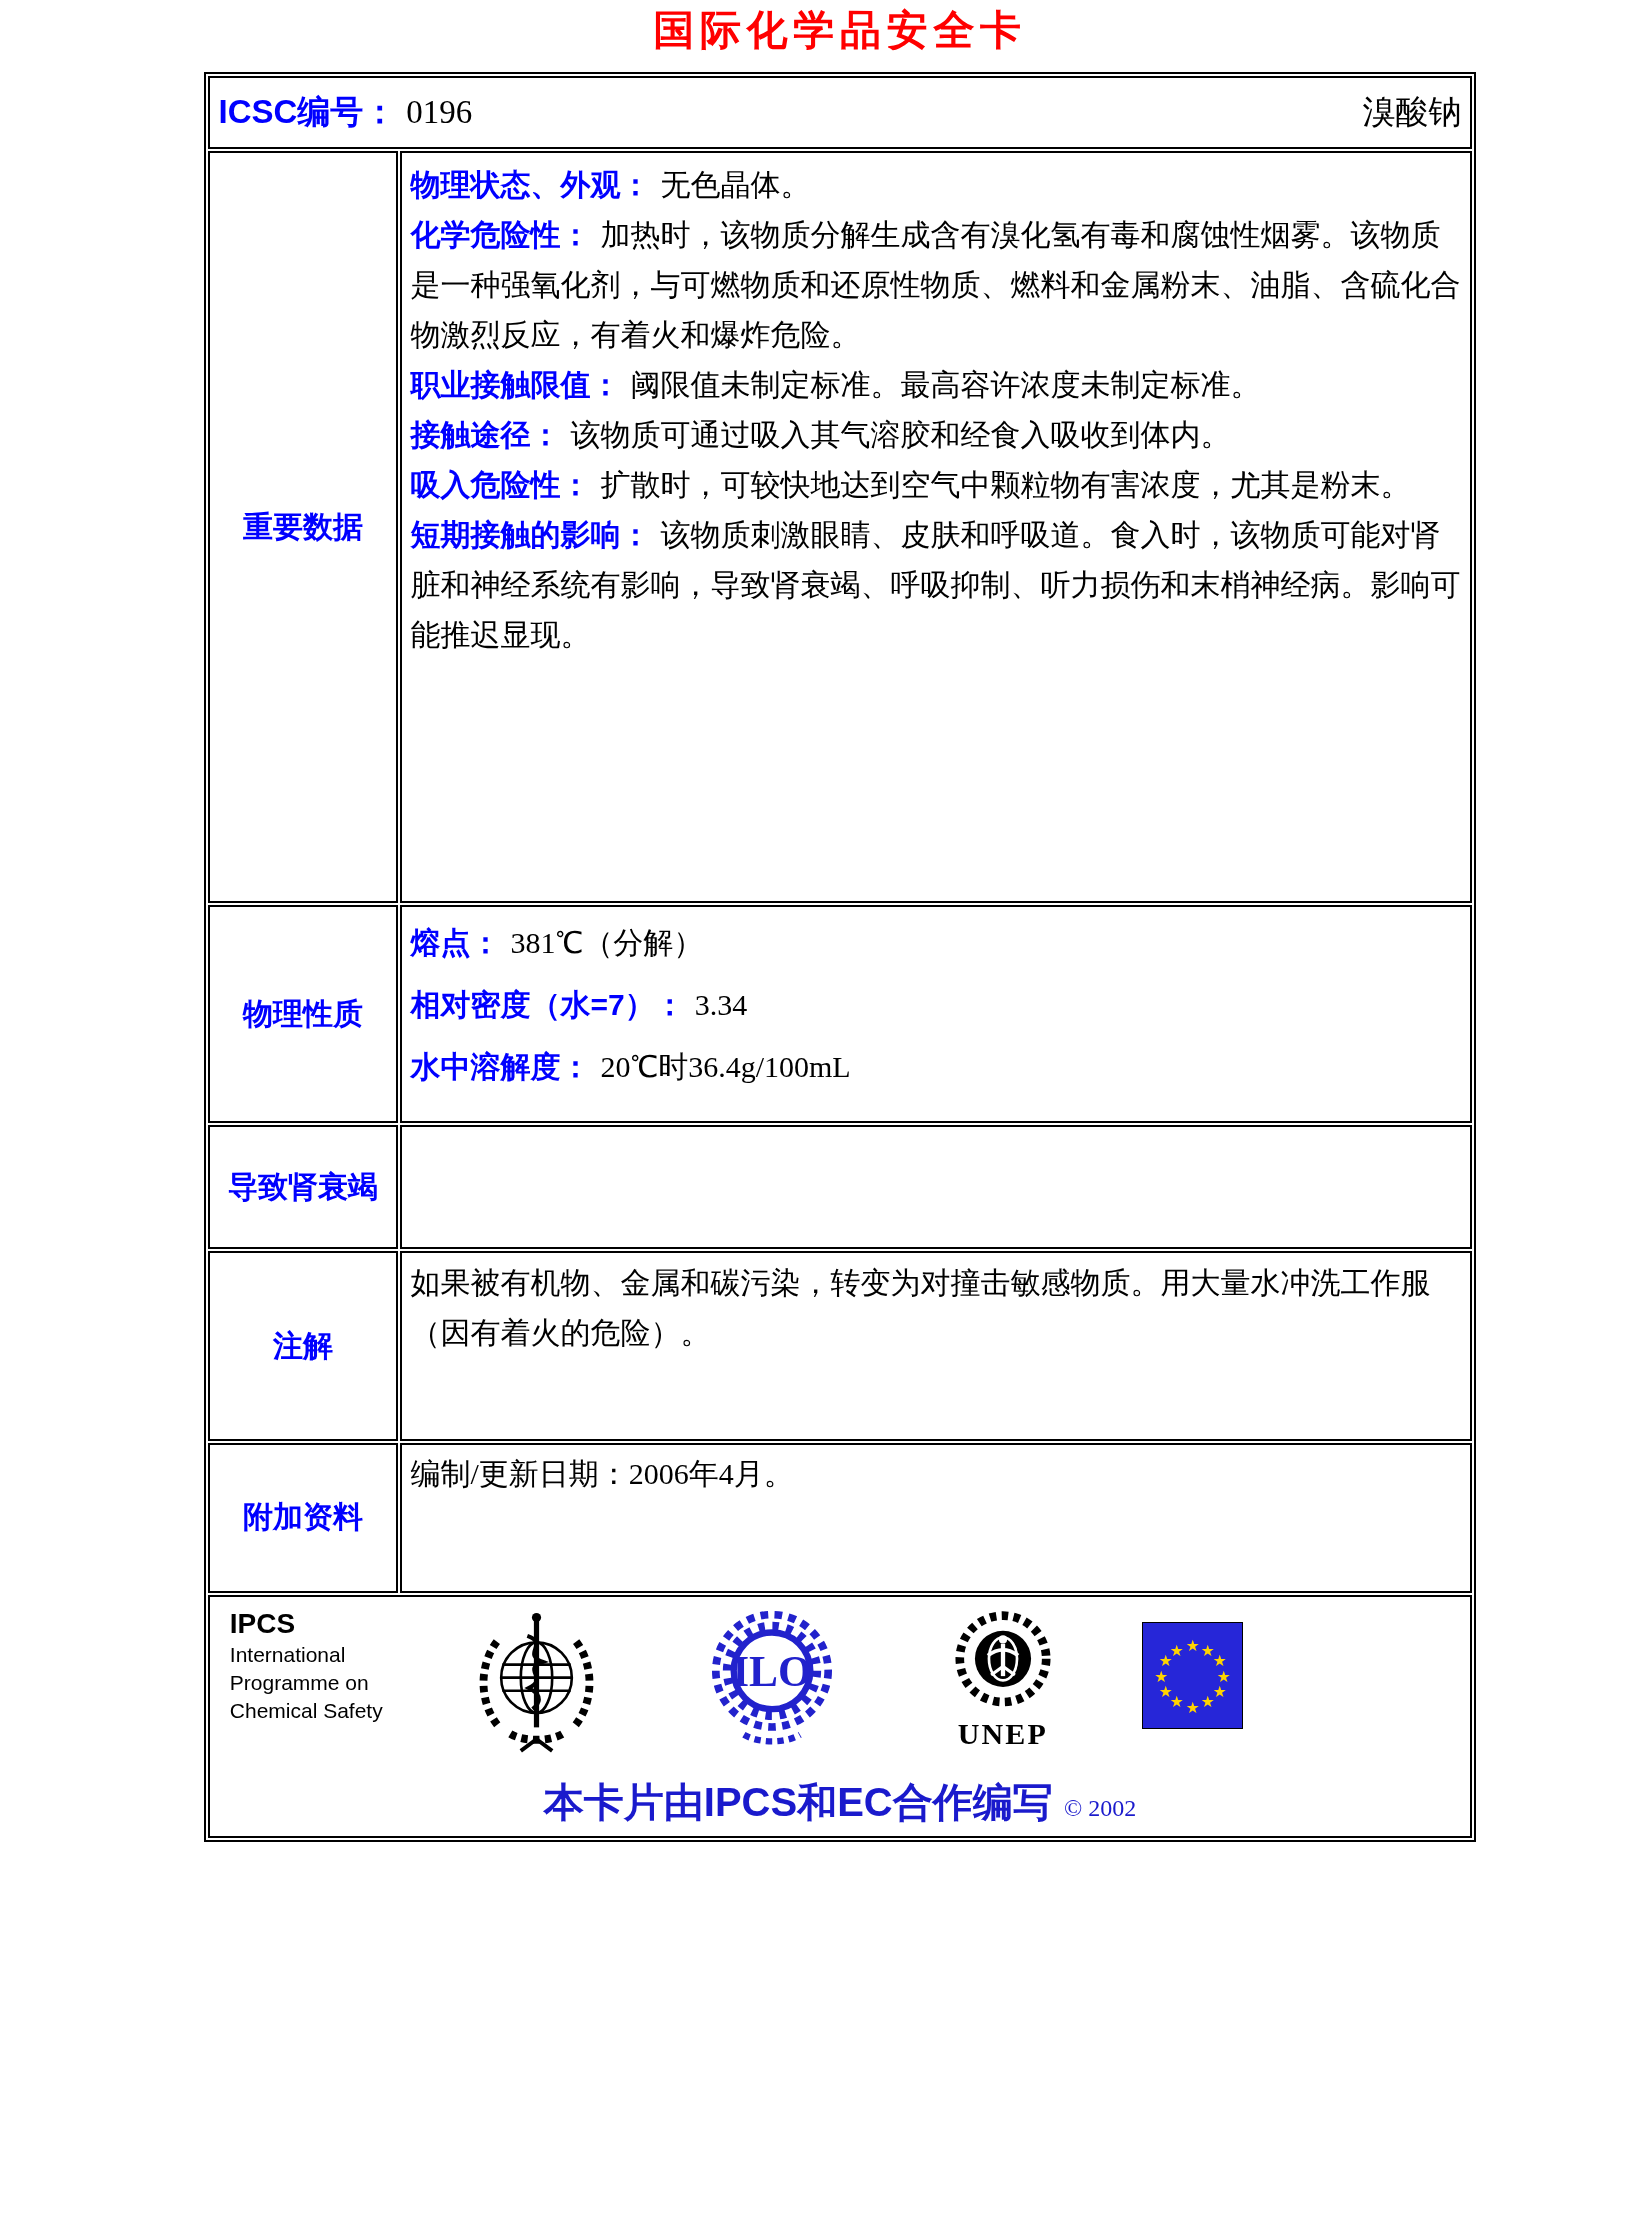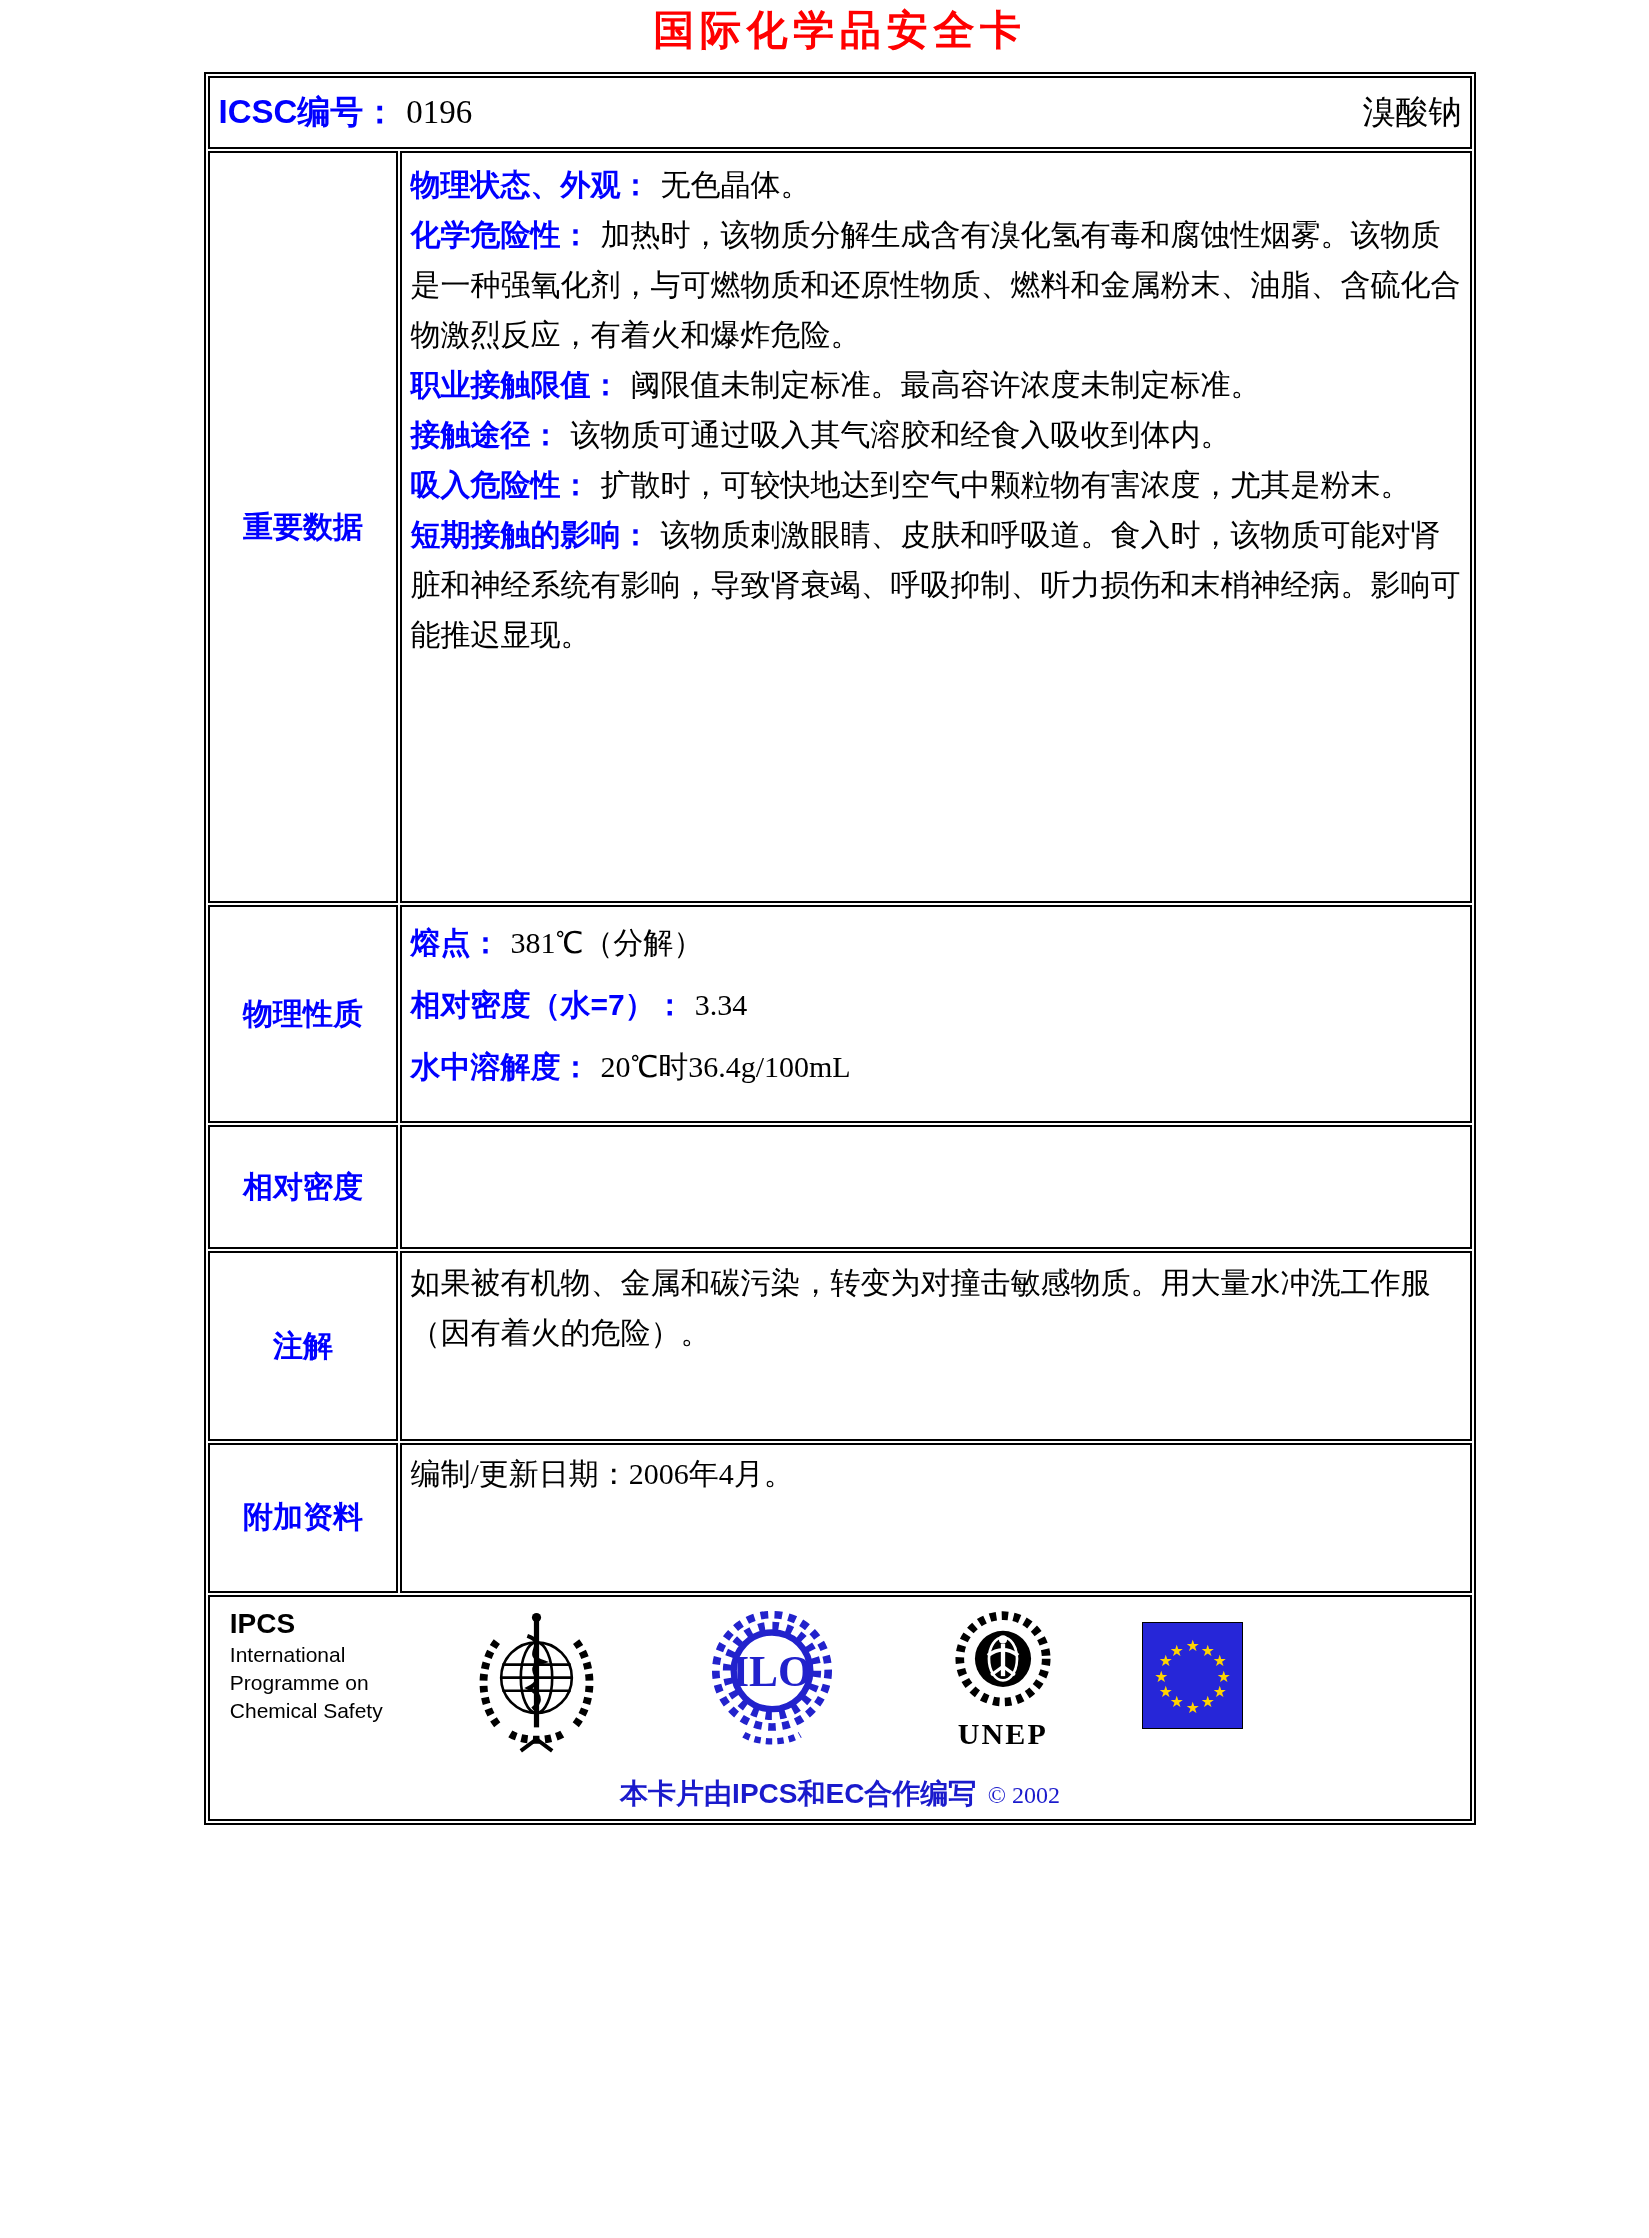--- a/index.html
+++ b/index.html
@@ -105,21 +105,21 @@
   .st5 { left: 77px; top: 69px; } .st6 { left: 65px; top: 79px; }
   .st7 { left: 50px; top: 85px; } .st8 { left: 34px; top: 79px; }
   .st9 { left: 23px; top: 69px; }  .st10 { left: 18.4px; top: 54px; }
   .st11 { left: 23px; top: 38px; } .st12 { left: 34px; top: 28px; }
 
   .credit { text-align: center; margin-top: 4.3px; }
   .credit-main {
     color: #1a1acc;
     font-family: "Liberation Sans", sans-serif;
     font-weight: bold;
-    font-size: 28px;
+    font-size: 40px;
   }
   .credit-copy { color: #1a1acc; font-size: 24px; margin-left: 11.3px; font-family: Liberation Serif, serif; }
 
   .legal-cell { height: 45px; vertical-align: middle; font-size: 28px; }
   .legal-label {
     font-family: "Liberation Sans", sans-serif;
     font-weight: bold;
     margin-right: 7px;
   }
 </style>
@@ -159,21 +159,21 @@
     <tr>
       <td class="label-cell">物理性质</td>
       <td class="content-cell physical-cell">
         <p class="para"><span class="plabel">熔点：</span><span>381℃（分解）</span></p>
         <p class="para"><span class="plabel">相对密度（水=7）：</span><span>3.34</span></p>
         <p class="para"><span class="plabel">水中溶解度：</span><span>20℃时36.4g/100mL</span></p>
       </td>
     </tr>
 
     <tr>
-      <td class="label-cell">相对密度</td>
+      <td class="label-cell">导致肾衰竭</td>
       <td class="content-cell environment-cell"></td>
     </tr>
 
     <tr>
       <td class="label-cell">注解</td>
       <td class="content-cell notes-cell">
         <p class="para">如果被有机物、金属和碳污染，转变为对撞击敏感物质。用大量水冲洗工作服（因有着火的危险）。</p>
       </td>
     </tr>
 

